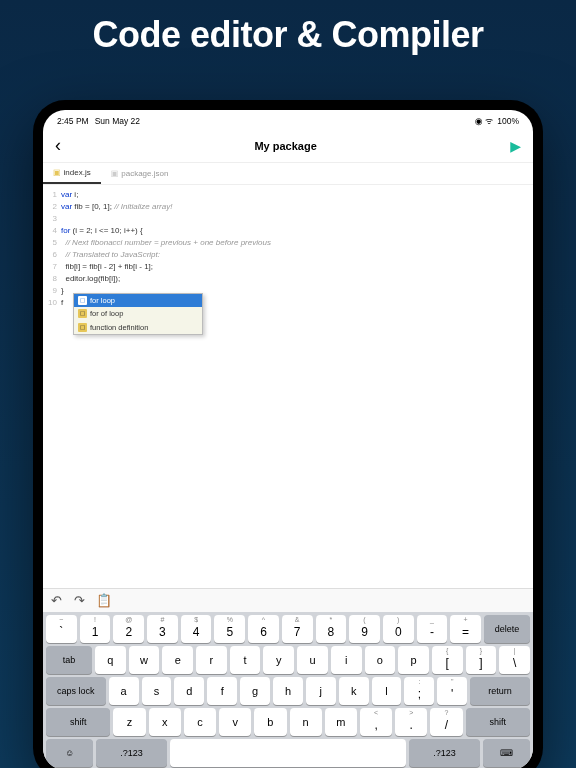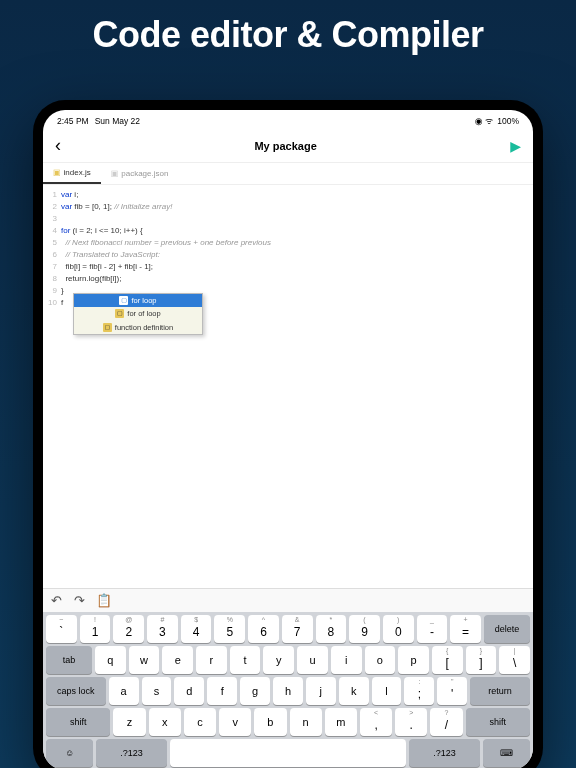--- a/index.html
+++ b/index.html
@@ -23,21 +23,21 @@
 .tab-icon { font-size: 8px; color: #e6c659; }
 .editor { flex: 1; display: flex; font-family: 'Menlo', 'Monaco', monospace; font-size: 8px; line-height: 1.5; background: #fff; overflow: hidden; }
 .gutter { width: 18px; background: #fff; color: #bbb; text-align: right; padding: 4px 4px 0 0; user-select: none; }
 .gutter div { height: 12px; }
 .code { flex: 1; padding: 4px 10px 0 0; color: #333; position: relative; }
 .code-line { height: 12px; white-space: pre; }
 .kw { color: #0033cc; }
 .cmt { color: #999; font-style: italic; }
 .num { color: #333; }
 .autocomplete { position: absolute; left: 12px; top: 108px; background: #f5f5e8; border: 1px solid #bbb; box-shadow: 2px 2px 4px rgba(0,0,0,0.2); font-size: 7.5px; min-width: 130px; }
-.ac-item { padding: 1px 4px; display: flex; align-items: center; gap: 3px; cursor: pointer; justify-content: center; }
+.ac-item { padding: 1px 4px; display: flex; align-items: center; gap: 3px; cursor: pointer; }
 .ac-item.selected { background: #2e7cd6; color: #fff; }
 .ac-icon { width: 9px; height: 9px; background: #e6c659; border-radius: 1px; display: inline-flex; align-items: center; justify-content: center; font-size: 6px; }
 .ac-item.selected .ac-icon { background: #fff; color: #2e7cd6; }
 .toolbar { display: flex; align-items: center; padding: 4px 8px; gap: 12px; border-top: 1px solid #ddd; background: #f9f9f9; }
 .tb-btn { font-size: 13px; color: #555; cursor: pointer; }
 .keyboard { background: #d1d4d9; padding: 3px; }
 .kb-row { display: flex; gap: 3px; margin-bottom: 3px; }
 .kb-row:last-child { margin-bottom: 0; }
 .key { flex: 1; background: #fff; border-radius: 4px; height: 28px; display: flex; align-items: center; justify-content: center; font-size: 11px; color: #000; box-shadow: 0 1px 0 rgba(0,0,0,0.3); cursor: pointer; position: relative; }
 .key.wide { flex: 1.5; }
@@ -100,21 +100,21 @@
           <div>10</div>
         </div>
       <div class="code" id="code-area">
         <div class="code-line"><span class="kw">var</span><span> i;</span></div>
           <div class="code-line"><span class="kw">var</span><span> fib = [</span><span class="num">0</span><span>, </span><span class="num">1</span><span>]; </span><span class="cmt">// Initialize array!</span></div>
           <div class="code-line"></div>
           <div class="code-line"><span class="kw">for</span><span> (i = </span><span class="num">2</span><span>; i &lt;= </span><span class="num">10</span><span>; i++) {</span></div>
           <div class="code-line"><span>  </span><span class="cmt">// Next fibonacci number = previous + one before previous</span></div>
           <div class="code-line"><span>  </span><span class="cmt">// Translated to JavaScript:</span></div>
           <div class="code-line"><span>  fib[i] = fib[i - </span><span class="num">2</span><span>] + fib[i - </span><span class="num">1</span><span>];</span></div>
-          <div class="code-line"><span>  return.log(fib[i]);</span></div>
+          <div class="code-line"><span>  editor.log(fib[i]);</span></div>
           <div class="code-line"><span>}</span></div>
           <div class="code-line"><span>f</span></div>
           <div class="autocomplete" id="autocomplete">
             <div class="ac-item selected">
               <span class="ac-icon">▢</span>
               <span>for loop</span>
             </div>
             <div class="ac-item">
               <span class="ac-icon">▢</span>
               <span>for of loop</span>

